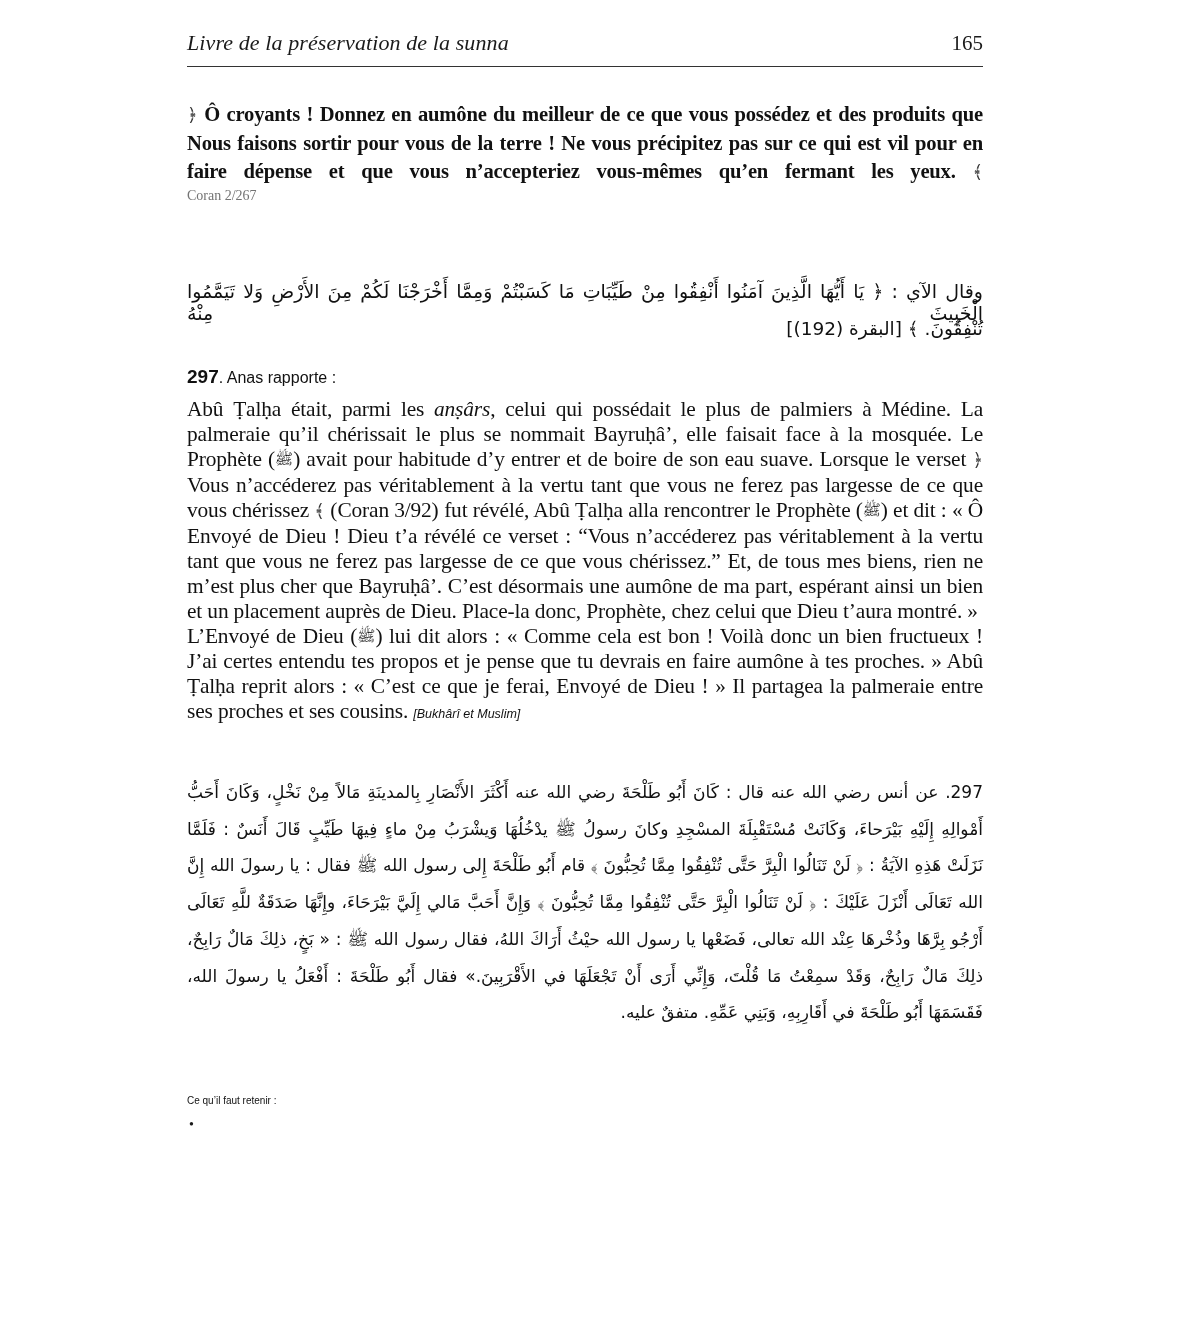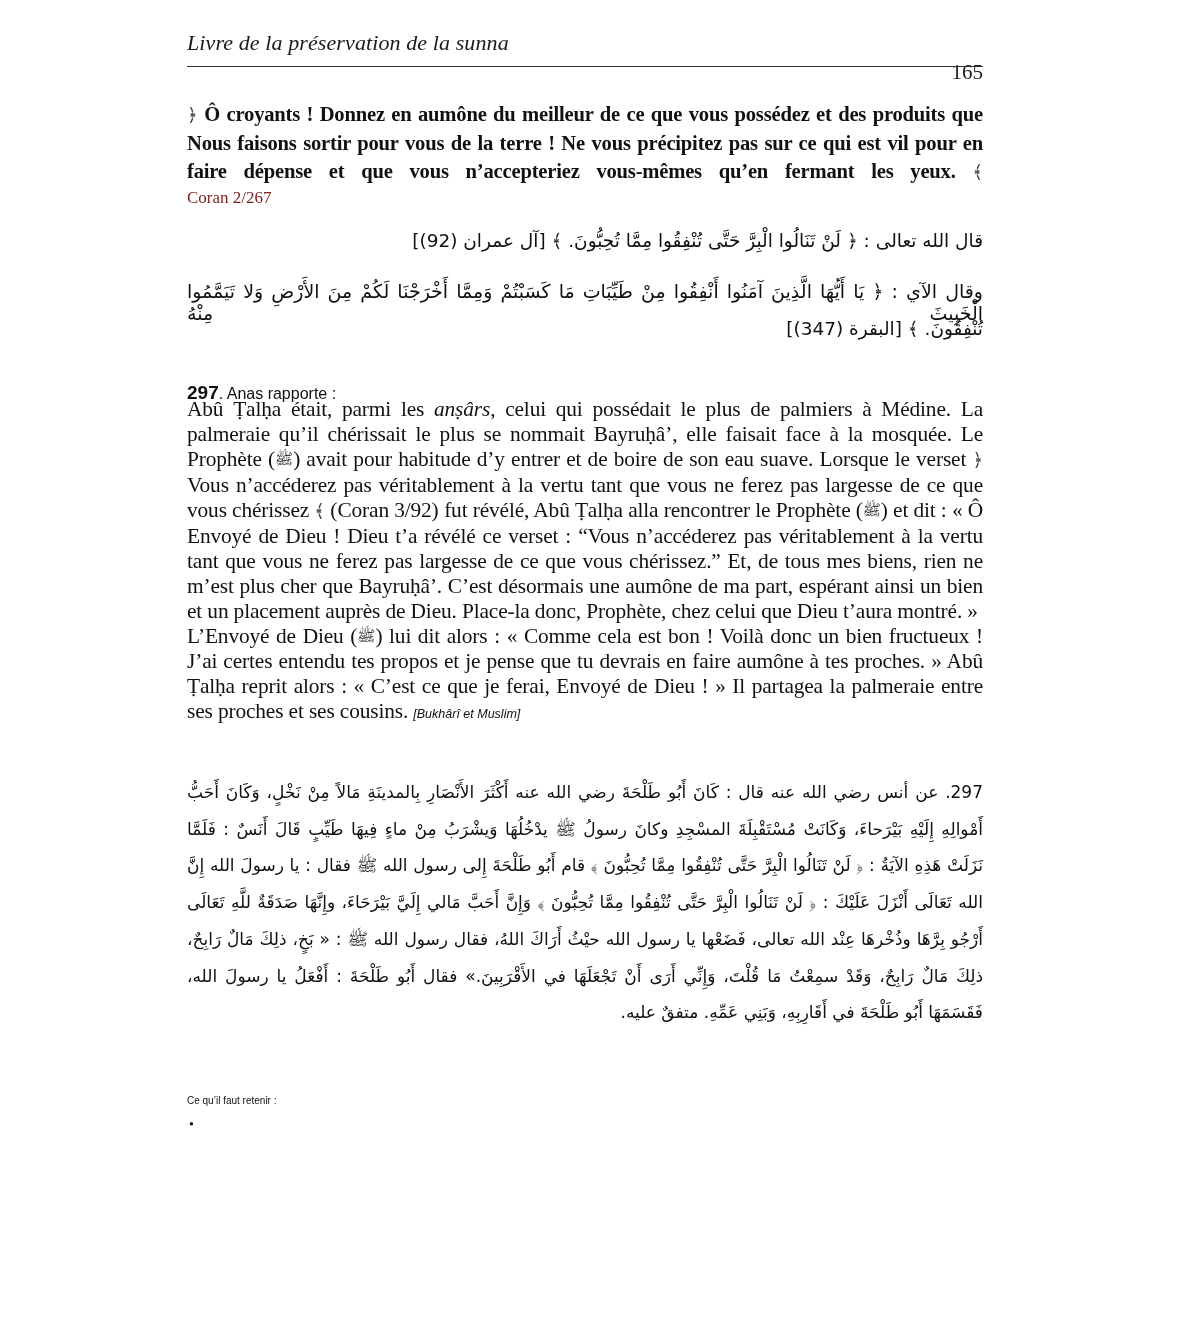--- a/index.html
+++ b/index.html
@@ -1,33 +1,33 @@
 <!DOCTYPE html>
 <html><head>
 <meta charset="utf-8">
 <style>
   html, body { margin: 0; padding: 0; background: #ffffff; }
   body { width: 1200px; height: 1328px; position: relative; overflow: hidden; color: #111; }
   .page { position: absolute; left: 0; top: 0; width: 1200px; height: 1328px; background: #fff; }
   .col { position: absolute; left: 187px; width: 796px; }
 
   .running-title { position: absolute; left: 187px; top: 30px; font-family: "Liberation Serif", serif; font-style: italic; font-size: 22px; color: #1a1a1a; letter-spacing: 0.1px; }
-  .page-number { position: absolute; right: 217px; top: 31px; font-family: "Liberation Serif", serif; font-size: 21px; color: #1a1a1a; margin-top: 29px; }
+  .page-number { position: absolute; right: 217px; top: 31px; font-family: "Liberation Serif", serif; font-size: 21px; color: #1a1a1a; }
   .header-rule { position: absolute; left: 187px; top: 66px; width: 796px; height: 0; border-top: 1.5px solid #333; }
 
   .verse-fr { top: 100px; font-family: Liberation Serif, serif; font-size: 20.6px; font-weight: bold; line-height: 28px; text-align: justify; text-align-last: justify; color: #111; letter-spacing: -0.2px; }
   .verse-fr .orn { font-weight: normal; font-size: 18px; color: #333; }
-  .verse-ref { top: 188px; font-family: "Liberation Serif", serif; font-size: 17px; color: #7f1d1d; }
+  .verse-ref { top: 188px; font-family: "Liberation Serif", serif; font-size: 14px; color: #737373; }
 
   .ar { direction: rtl; text-align: right; font-family: "DejaVu Sans", sans-serif; color: #111; }
   .ar-line-1 { top: 230px; font-size: 18.5px; }
   .ar-line-2 { top: 280px; font-size: 19px; text-align: justify; text-align-last: justify; }
   .ar-line-3 { top: 318px; font-size: 18.5px; }
 
-  .hadith-head { top: 382px; font-family: "Liberation Sans", sans-serif; font-size: 16px; color: #111; }
+  .hadith-head { top: 366px; font-family: "Liberation Sans", sans-serif; font-size: 16px; color: #111; }
   .hadith-head .num { font-weight: bold; font-size: 19px; }
   .hadith-body { top: 397px; font-family: "Liberation Serif", serif; font-size: 21.4px; line-height: 25px; text-align: justify; color: #111; letter-spacing: -0.15px; }
   .hadith-body p { margin: 0; }
   .hadith-body em { font-style: italic; }
   .hadith-body .saw { font-size: 15px; display: inline-block; vertical-align: 2px; }
   .hadith-body .orn { font-size: 18px; color: #333; }
   .hadith-body .source { font-family: "Liberation Sans", sans-serif; font-size: 12.5px; letter-spacing: 0; font-style: italic; }
 
   .ar-hadith { top: 774px; font-size: 17px; line-height: 36.7px; text-align: justify; text-align-last: right; }
 
@@ -45,23 +45,22 @@
   <div class="page-number">165</div>
   <div class="header-rule"></div>
 
   <div class="col verse-fr">
     <span class="orn">﴿</span>
     <span>Ô croyants ! Donnez en aumône du meilleur de ce que vous possédez et des produits que Nous faisons sortir pour vous de la terre ! Ne vous précipitez pas sur ce qui est vil pour en faire dépense et que vous n’accepteriez vous-mêmes qu’en fermant les yeux.</span>
     <span class="orn">﴾</span>
   </div>
   <div class="col verse-ref">Coran 2/267</div>
 
-  <div class="col ar ar-line-1">قال الله تعالى : ﴿ لَنْ تَنَالُوا الْبِرَّ حَتَّى تُنْفِقُوا مِمَّا تُحِبُّونَ. ﴾ [آل عمران (92)]</div>
   <div class="col ar ar-line-2">وقال الآي : ﴿ يَا أَيُّهَا الَّذِينَ آمَنُوا أَنْفِقُوا مِنْ طَيِّبَاتِ مَا كَسَبْتُمْ وَمِمَّا أَخْرَجْنَا لَكُمْ مِنَ الأَرْضِ وَلا تَيَمَّمُوا الْخَبِيثَ مِنْهُ</div>
-  <div class="col ar ar-line-3">تُنْفِقُونَ. ﴾ [البقرة (347)]</div>
+  <div class="col ar ar-line-3">تُنْفِقُونَ. ﴾ [البقرة (192)]</div>
 
   <div class="col hadith-head">
     <span class="num">297</span><span>. Anas rapporte :</span>
   </div>
 
   <div class="col hadith-body">
     <p><span>Abû Ṭalḥa était, parmi les </span><em>anṣârs</em><span>, celui qui possédait le plus de palmiers à Médine. La palmeraie qu’il chérissait le plus se nommait Bayruḥâ’, elle faisait face à la mosquée. Le Prophète (</span><span class="saw">ﷺ</span><span>) avait pour habitude d’y entrer et de boire de son eau suave. Lorsque le verset </span><span class="orn">﴿</span><span> Vous n’accéderez pas véritablement à la vertu tant que vous ne ferez pas largesse de ce que vous chérissez </span><span class="orn">﴾</span><span> (Coran 3/92) fut révélé, Abû Ṭalḥa alla rencontrer le Prophète (</span><span class="saw">ﷺ</span><span>) et dit : « Ô Envoyé de Dieu ! Dieu t’a révélé ce verset : “Vous n’accéderez pas véritablement à la vertu tant que vous ne ferez pas largesse de ce que vous chérissez.” Et, de tous mes biens, rien ne m’est plus cher que Bayruḥâ’. C’est désormais une aumône de ma part, espérant ainsi un bien et un placement auprès de Dieu. Place-la donc, Prophète, chez celui que Dieu t’aura montré. »</span></p>
     <p><span>L’Envoyé de Dieu (</span><span class="saw">ﷺ</span><span>) lui dit alors : « Comme cela est bon ! Voilà donc un bien fructueux ! J’ai certes entendu tes propos et je pense que tu devrais en faire aumône à tes proches. » Abû Ṭalḥa reprit alors : « C’est ce que je ferai, Envoyé de Dieu ! » Il partagea la palmeraie entre ses proches et ses cousins. </span><span class="source">[Bukhârî et Muslim]</span></p>
   </div>
 

